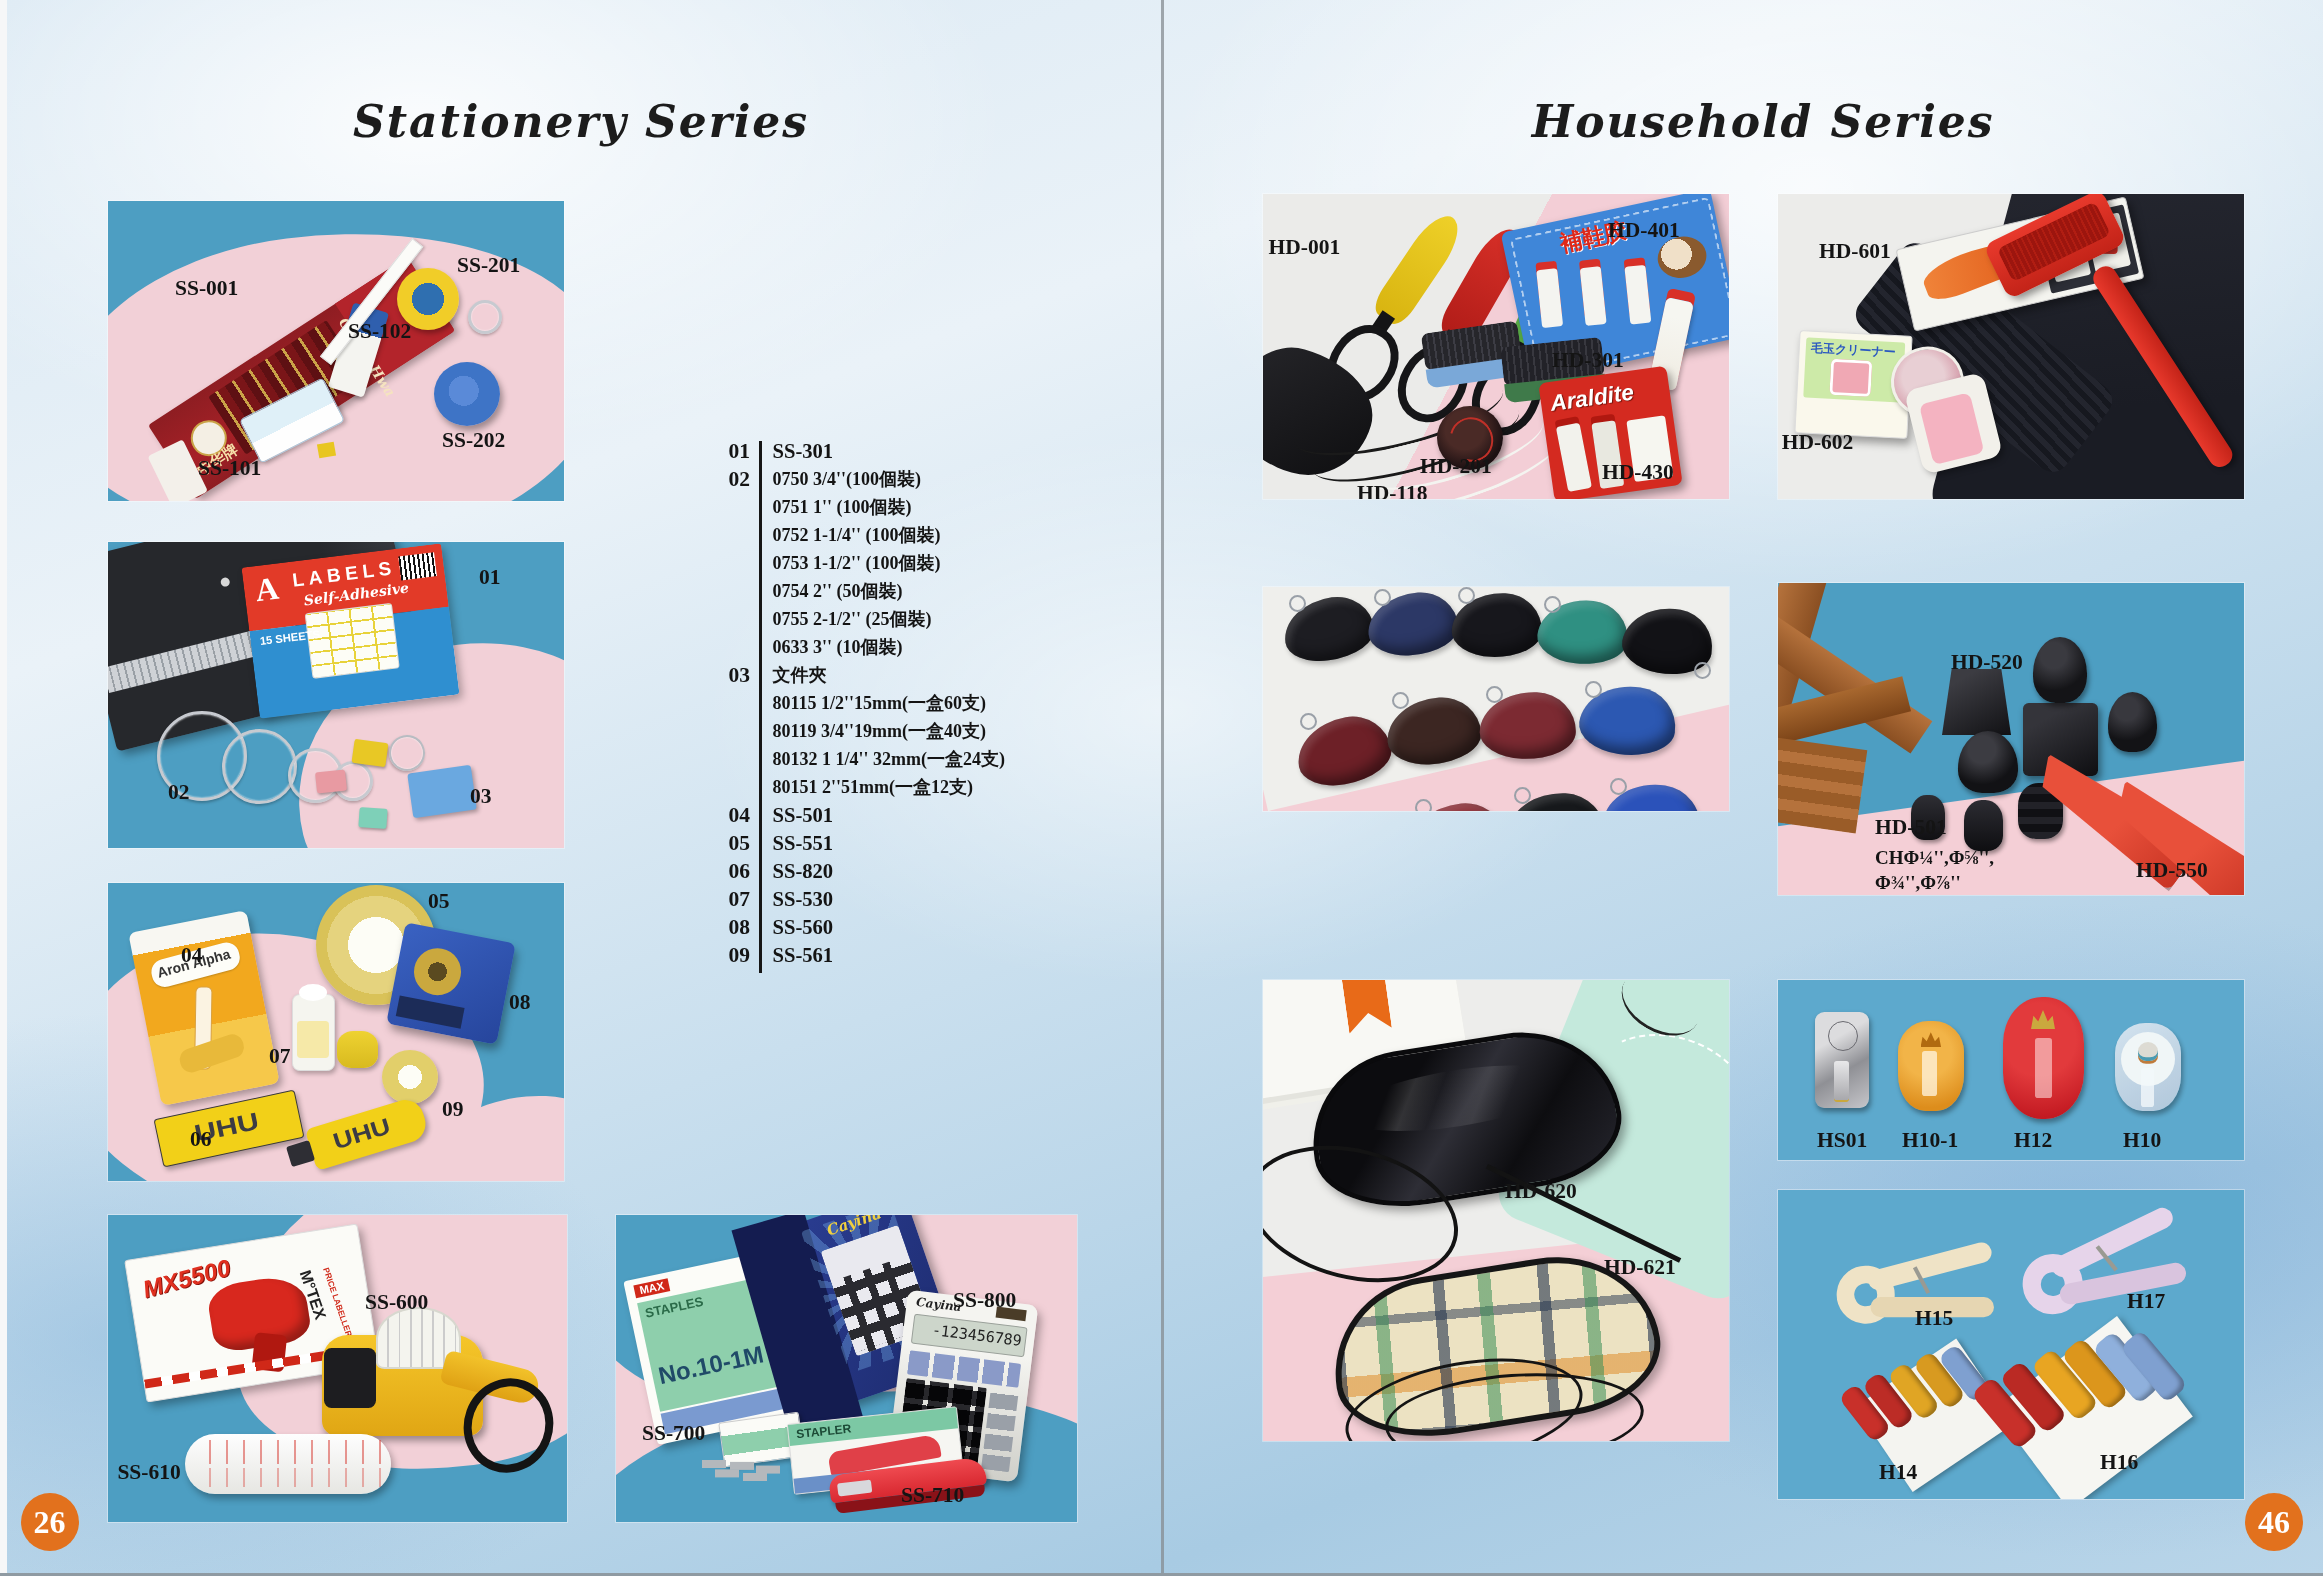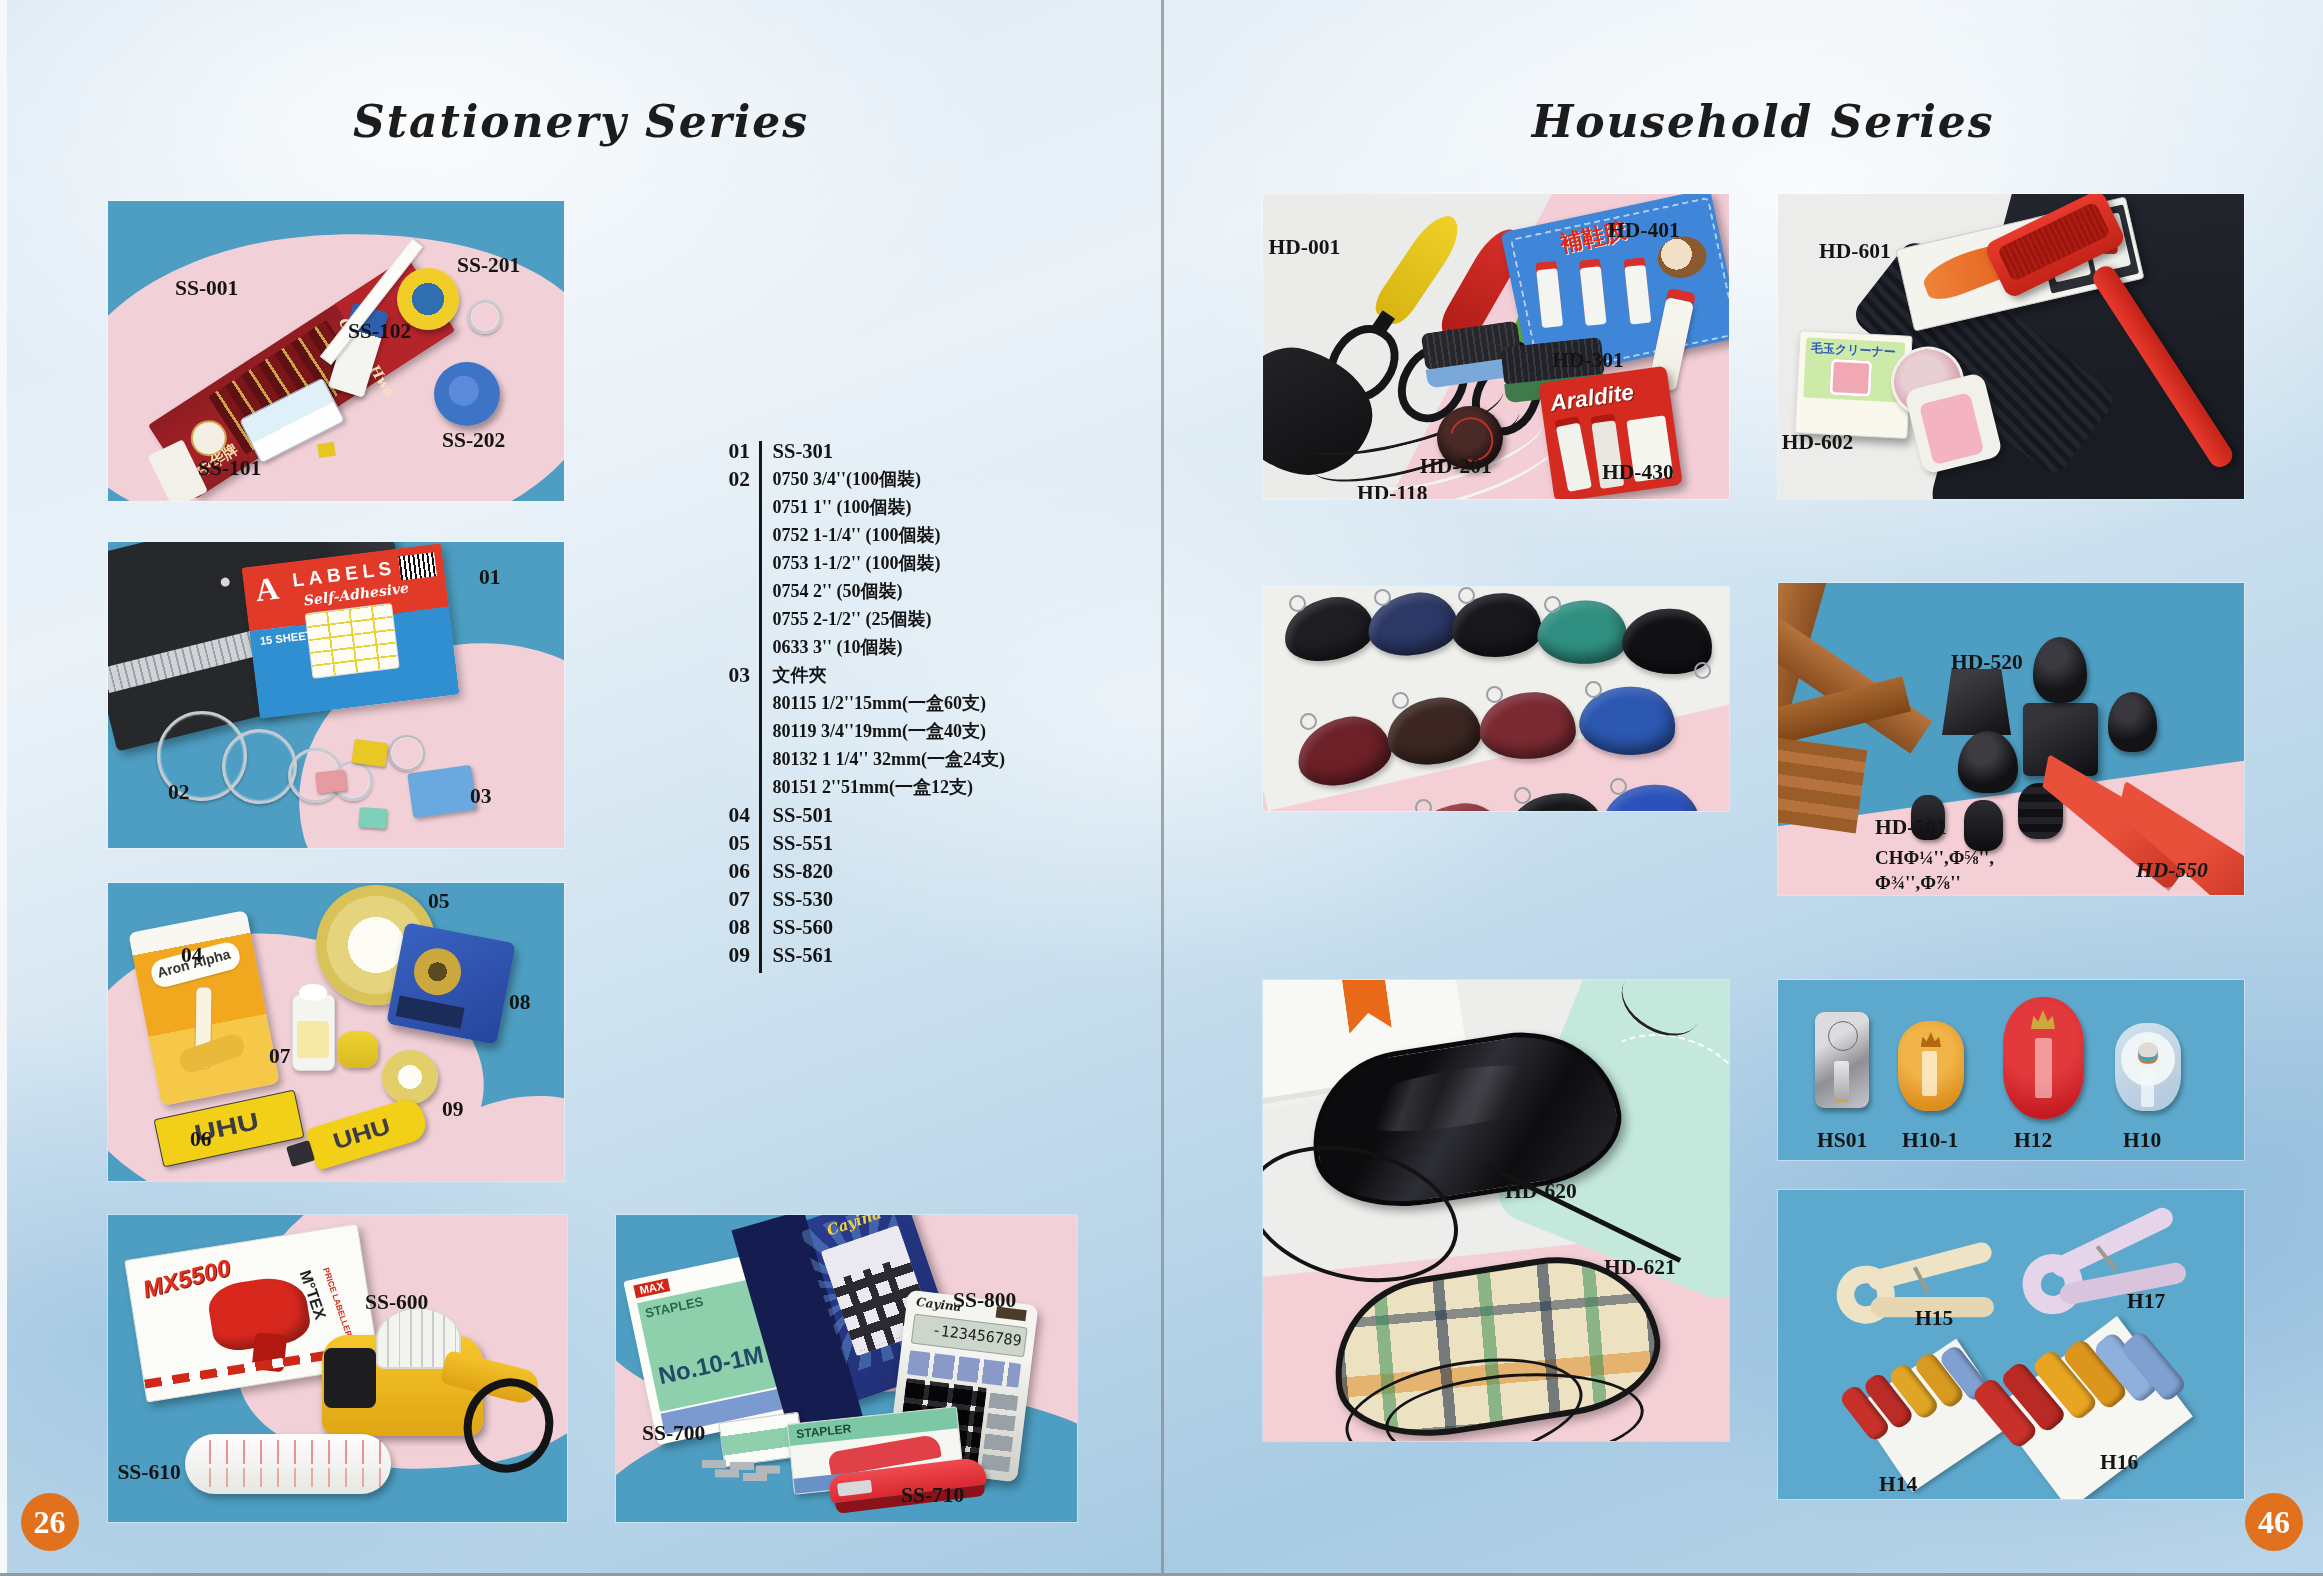--- a/index.html
+++ b/index.html
@@ -432,21 +432,21 @@
       <i class="s" style="left:180px;top:148px;width:60px;height:62px;background:radial-gradient(circle at 40% 30%,#3c3c42 0 24%,#121215 62%);border-radius:50% 50% 40% 40%/60% 60% 36% 36%;box-shadow:1.9px 3.7px 5.6px rgba(0,0,0,.4);"></i>
       <i class="s" style="left:133px;top:212px;width:34px;height:45px;background:linear-gradient(#2e2e34,#101013);border-radius:45% 45% 38% 38%/40% 40% 30% 30%;box-shadow:1.9px 2.8px 4.7px rgba(0,0,0,.4);"></i>
       <i class="s" style="left:186px;top:217px;width:39px;height:51px;background:linear-gradient(#2c2c32,#0e0e11);border-radius:45% 45% 38% 38%/40% 40% 30% 30%;box-shadow:1.9px 2.8px 4.7px rgba(0,0,0,.4);"></i>
       <i class="s" style="left:240px;top:200px;width:45px;height:56px;background:repeating-linear-gradient(0deg,#222228 0 7.5px,#101014 7.5px 15px);border-radius:45% 45% 40% 40%/40% 40% 32% 32%;box-shadow:1.9px 2.8px 4.7px rgba(0,0,0,.4);"></i>
       <i class="s" style="left:281px;top:157px;width:178px;height:58px;transform:rotate(36deg);transform-origin:left top;background:linear-gradient(100deg,#e8503a 0 55%,#c83424);clip-path:polygon(0 30%,100% 0,100% 100%,8% 82%);border-radius:28px 9.4px 9.4px 28px;box-shadow:2.8px 4.7px 7.5px rgba(0,0,0,.35);"></i>
       <i class="s" style="left:358px;top:184px;width:178px;height:58px;transform:rotate(38deg);transform-origin:left top;background:linear-gradient(100deg,#e8503a 0 55%,#c83424);clip-path:polygon(0 30%,100% 0,100% 100%,8% 82%);border-radius:28px 9.4px 9.4px 28px;box-shadow:2.8px 4.7px 7.5px rgba(0,0,0,.35);"></i>
       <span class="lbl" style="left:173px;top:67px;">HD-520</span>
       <span class="lbl" style="left:97px;top:232px;">HD-501</span>
       <span class="lbl sm" style="left:97px;top:264px;">CHΦ¼'',Φ⅝'',</span>
       <span class="lbl sm" style="left:97px;top:289px;">Φ¾'',Φ⅞''</span>
-      <span class="lbl" style="left:358px;top:275px;font-style:italic;">HD-550</span>
+      <span class="lbl" style="left:358px;top:275px;">HD-550</span>
     </div>
 
     <div class="photo" style="left:1263px;top:980px;width:466px;height:461px;background:#ededeb;">
       <i class="s" style="left:-28px;top:272px;width:543px;height:225px;background:#f4cfd6;transform:rotate(-6deg);"></i>
       <i class="s" style="left:281px;top:-47px;width:262px;height:337px;background:#c4e9dc;border-radius:28px;transform:rotate(22deg);"></i>
       <i class="s" style="left:319px;top:56px;width:169px;height:131px;border:2.8px dashed #fff;border-radius:50%;transform:rotate(18deg);border-color:#fff transparent transparent transparent;"></i>
       <i class="s" style="left:-28px;top:-37px;width:225px;height:141px;background:#f8f8f4;transform:rotate(-9deg);box-shadow:0 5.6px 0 #e4e4de,0 11.2px 0 #f0f0ea;"></i>
       <i class="s" style="left:82px;top:-9.4px;width:43px;height:60px;background:#e8redacted6a18;background:#e86a18;clip-path:polygon(0 0,100% 0,100% 100%,50% 70%,0 100%);transform:rotate(-8deg);"></i>
       <i class="s" style="left:356px;top:-7.5px;width:84px;height:56px;border-bottom:3.7px solid #222;border-radius:50%;transform:rotate(30deg);"></i>
       <div class="s" style="left:47px;top:62px;width:300px;height:152px;transform:rotate(-9deg);">
@@ -517,20 +517,20 @@
         <i class="s" style="left:17px;top:32px;width:155px;height:126px;background:#f6f6f2;transform:rotate(3deg);box-shadow:1.9px 3.7px 6.6px rgba(0,0,0,.3);"></i>
         <i class="s peg" style="left:13px;top:1.9px;width:28px;height:73px;background:#c8302a;"></i>
         <i class="s peg" style="left:45px;top:7.5px;width:28px;height:73px;background:#ba2a24;"></i>
         <i class="s peg" style="left:77px;top:19px;width:28px;height:73px;background:#e8a522;"></i>
         <i class="s peg" style="left:107px;top:30px;width:28px;height:73px;background:#dc961c;"></i>
         <i class="s peg" style="left:135px;top:45px;width:28px;height:73px;background:#8fb0dc;"></i>
         <i class="s peg" style="left:157px;top:62px;width:28px;height:73px;background:#7fa0d0;"></i>
       </div>
       <span class="lbl" style="left:137px;top:116px;">H15</span>
       <span class="lbl" style="left:349px;top:99px;">H17</span>
-      <span class="lbl" style="left:101px;top:270px;margin-top:12px;">H14</span>
+      <span class="lbl" style="left:101px;top:270px;">H14</span>
       <span class="lbl" style="left:322px;top:260px;">H16</span>
     </div>
 
     <div class="pageno" style="left:2245px;top:1493px;">46</div>
   </section>
 </div>
 
 
 </body></html>

